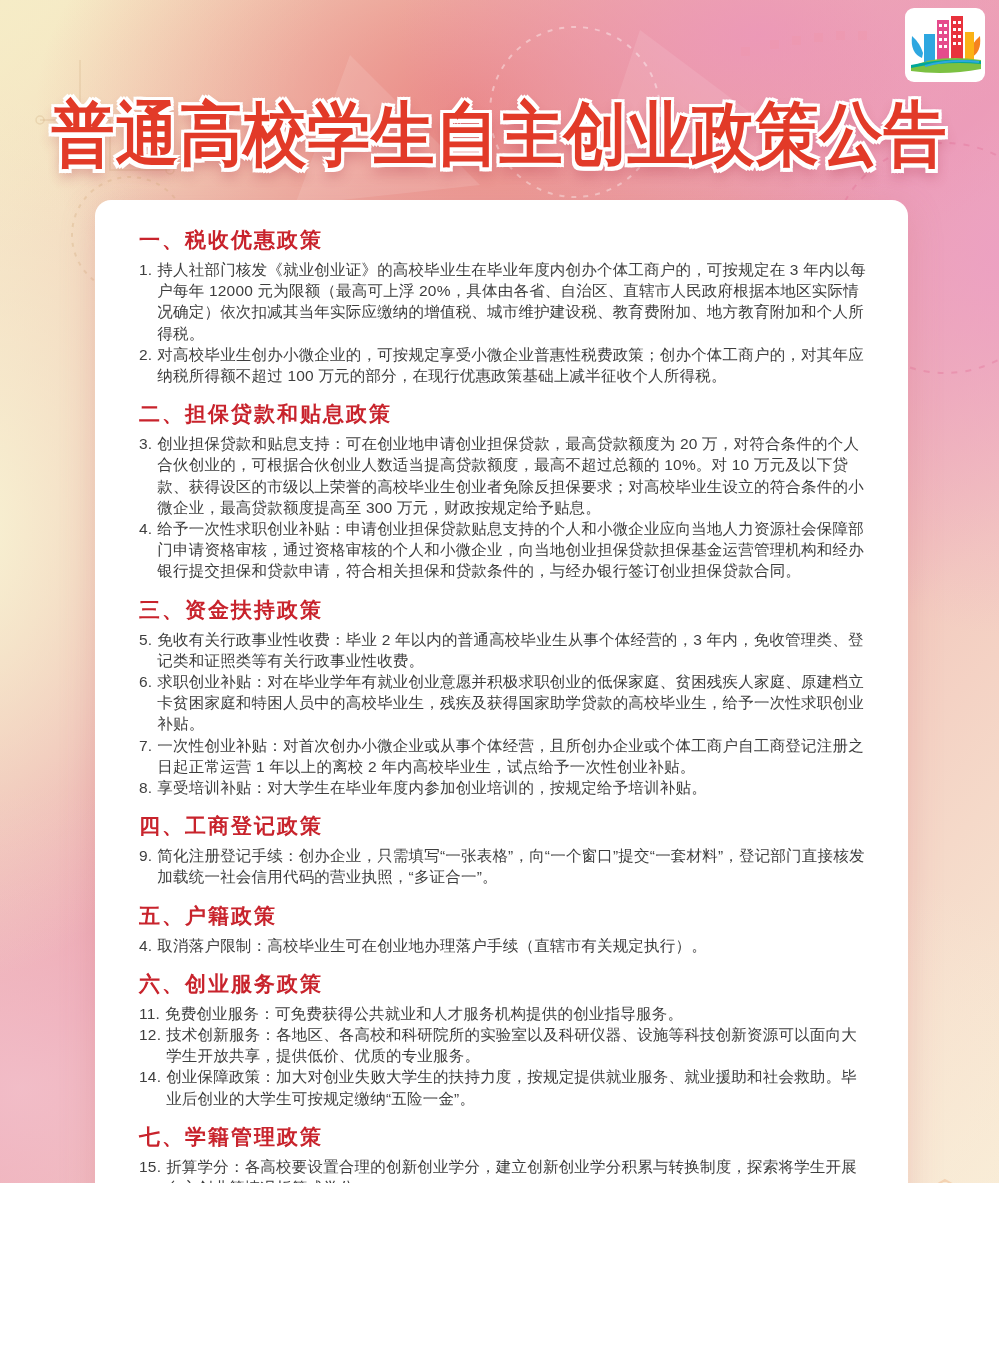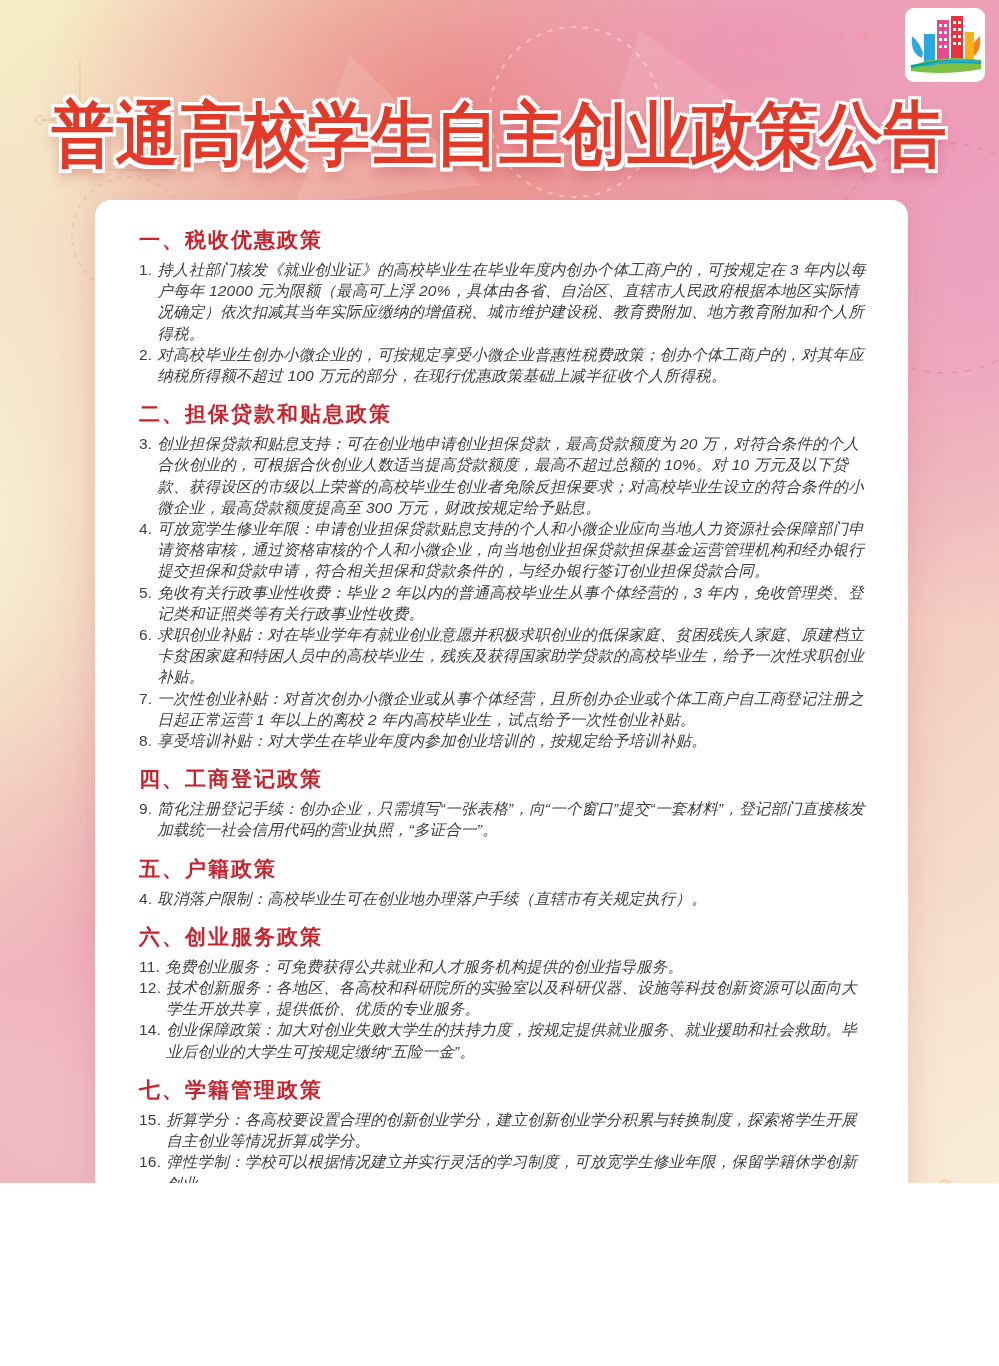--- a/index.html
+++ b/index.html
@@ -33,21 +33,21 @@
     padding:22px 40px 0 44px;
     box-shadow:0 10px 34px rgba(210,115,125,0.30);
   }
   .section-heading{
     margin:14px 0 6px;font-size:21px;line-height:27px;font-weight:bold;
     color:#c8232c;letter-spacing:2px;
   }
   .card section:first-of-type .section-heading{margin-top:4px;}
   .item{display:flex;align-items:flex-start;font-size:15.5px;line-height:21.2px;color:#3e3e3e;letter-spacing:0.2px;}
   .item .num{flex:0 0 auto;margin-right:5px;}
-  .item .text{flex:1 1 auto;font-style:italic;}
+  .item .text{flex:1 1 auto;}
   .footer{position:absolute;right:94px;top:1264px;text-align:center;color:#2e2e2e;font-weight:normal;}
   .footer-line1{font-size:22px;letter-spacing:14px;margin-right:-14px;line-height:30px;}
   .footer-line2{font-size:22px;letter-spacing:0.5px;line-height:30px;margin-top:2px;}
 </style>
 </head>
 <body>
 
 <div class="poster">
 
   <svg class="bg-decor" width="999" height="1366" viewBox="0 0 999 1366" xmlns="http://www.w3.org/2000/svg">
@@ -140,25 +140,26 @@
     </section>
 
     <section>
       <h2 class="section-heading">二、担保贷款和贴息政策</h2>
       <div class="item">
         <span class="num">3.</span>
         <span class="text">创业担保贷款和贴息支持：可在创业地申请创业担保贷款，最高贷款额度为 20 万，对符合条件的个人合伙创业的，可根据合伙创业人数适当提高贷款额度，最高不超过总额的 10%。对 10 万元及以下贷款、获得设区的市级以上荣誉的高校毕业生创业者免除反担保要求；对高校毕业生设立的符合条件的小微企业，最高贷款额度提高至 300 万元，财政按规定给予贴息。</span>
       </div>
       <div class="item">
         <span class="num">4.</span>
-        <span class="text">可放宽学生修业年限：申请创业担保贷款贴息支持的个人和小微企业应向当地人力资源社会保障部门申请资格审核，通过资格审核的个人和小微企业，向当地创业担保贷款担保基金运营管理机构和经办银行提交担保和贷款申请，符合相关担保和贷款条件的，与经办银行签订创业担保贷款合同。</span>
-      </div>
-    </section>
-
-    <section>
+        <span class="text">给予一次性求职创业补贴：申请创业担保贷款贴息支持的个人和小微企业应向当地人力资源社会保障部门申请资格审核，通过资格审核的个人和小微企业，向当地创业担保贷款担保基金运营管理机构和经办银行提交担保和贷款申请，符合相关担保和贷款条件的，与经办银行签订创业担保贷款合同。</span>
+      </div>
+    </section>
+
+    <section>
+      <h2 class="section-heading">三、资金扶持政策</h2>
       <div class="item">
         <span class="num">5.</span>
         <span class="text">免收有关行政事业性收费：毕业 2 年以内的普通高校毕业生从事个体经营的，3 年内，免收管理类、登记类和证照类等有关行政事业性收费。</span>
       </div>
       <div class="item">
         <span class="num">6.</span>
         <span class="text">求职创业补贴：对在毕业学年有就业创业意愿并积极求职创业的低保家庭、贫困残疾人家庭、原建档立卡贫困家庭和特困人员中的高校毕业生，残疾及获得国家助学贷款的高校毕业生，给予一次性求职创业补贴。</span>
       </div>
       <div class="item">
         <span class="num">7.</span>

